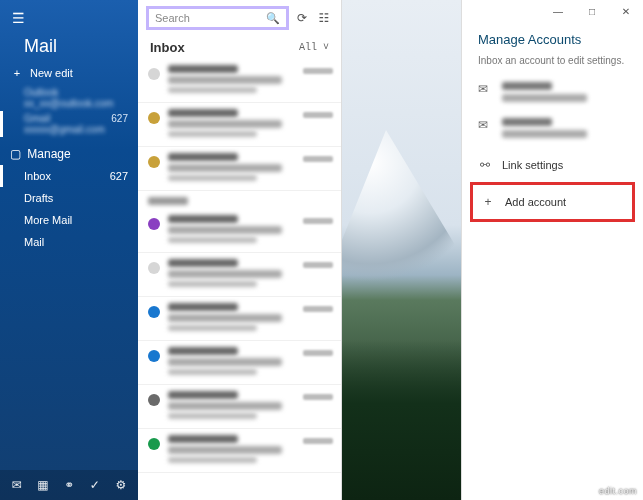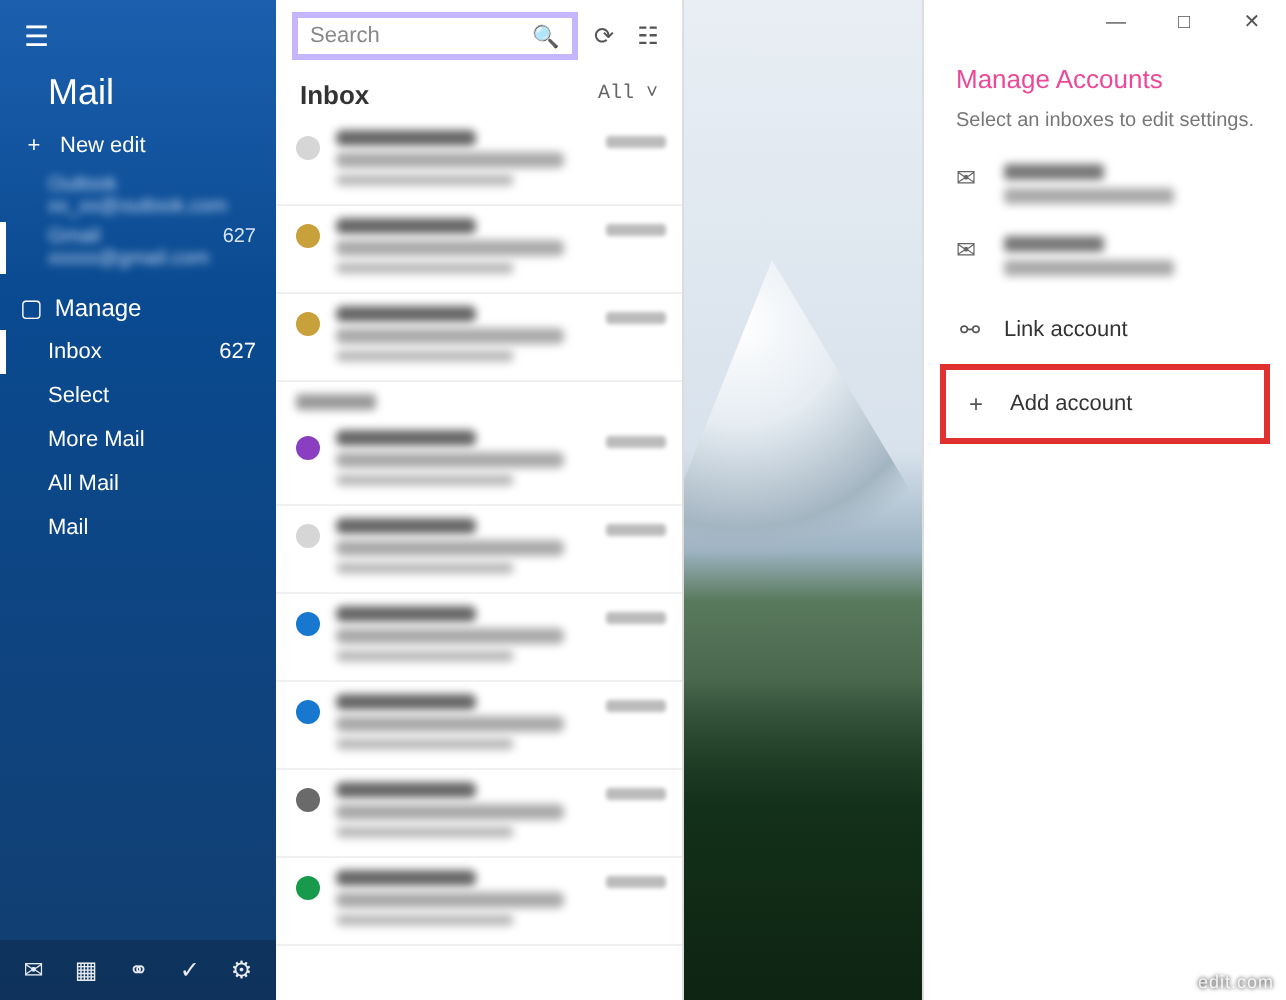--- a/index.html
+++ b/index.html
@@ -39,21 +39,21 @@
   .l2 { background:#aaa; width:90%; }
   .l3 { background:#bbb; width:70%; height:6px; }
   .date { width:30px; height:6px; background:#bbb; filter:blur(1px); border-radius:2px; margin-top:3px; }
   .divlabel { height:8px; width:40px; background:#999; filter:blur(2px); margin:6px 0 4px 10px; border-radius:2px; }
   
   .photo { flex:1; background: linear-gradient(#e8eef4 0%, #d8e2ec 45%, #9db4c4 55%, #5a7a5e 60%, #2e4a33 80%, #1a3020 100%); position:relative; overflow:hidden; }
   .mountain { position:absolute; left:-20px; top:130px; width:160px; height:160px; background: radial-gradient(circle at 30% 20%, #fff 0%, #e5ecf2 30%, #a4b5c2 60%, transparent 70%); clip-path: polygon(0 100%, 40% 0, 100% 100%); }
   .trees { position:absolute; bottom:0; left:0; right:0; height:160px; background: linear-gradient(transparent, #13301a 40%, #0d2412 100%); }
   
   .rightpane { position:absolute; right:0; top:0; width:182px; height:100%; background:#fff; border-left:1px solid #ddd; padding-top:28px; display:flex; flex-direction:column; font-size:11px; color:#333; }
-  .rp-title { font-size:13px; padding:4px 16px 8px 16px; color:#ec4899; }
+  .rp-title { font-size:13px; padding:4px 16px 8px 16px; color:#0c4a6e; }
   .rp-hint { font-size:10px; color:#777; padding:0 16px 10px 16px; }
   .rp-acct { display:flex; gap:10px; padding:6px 8px; align-items:flex-start; margin:0 8px; }
   .rp-acct .ic { width:14px; font-size:12px; color:#666; }
   .rp-acct .info div { height:8px; border-radius:2px; filter:blur(2px); margin-bottom:4px; }
   .rp-acct .nm { background:#777; width:50px; }
   .rp-acct .em { background:#aaa; width:85px; height:6px; }
   .rp-row { display:flex; gap:10px; padding:10px 8px; align-items:center; margin:0 8px; font-size:11px; }
   .rp-row .ic { width:14px; text-align:center; color:#555; font-size:12px; }
   .plus { font-size:14px; font-weight:300; }
   .watermark { position:absolute; bottom:4px; right:6px; font-size:9px; color:rgba(255,255,255,0.85); text-shadow:0 0 2px #000; letter-spacing:0.5px; z-index:60; }
@@ -83,27 +83,24 @@
 
     <div class="folders-head">
       <span class="ico">▢</span>
       <span>Manage</span>
     </div>
     <div class="folder active">
       <span>Inbox</span>
       <span>627</span>
     </div>
     <div class="folder">
-        <span>Select</span>
+        <span>Drafts</span>
       </div>
     <div class="folder">
         <span>More Mail</span>
-      </div>
-    <div class="folder">
-        <span>All Mail</span>
       </div>
     <div class="folder">
         <span>Mail</span>
       </div>
 
     <div class="bottombar">
       <span>✉</span>
       <span>▦</span>
       <span>⚭</span>
       <span>✓</span>
@@ -210,38 +207,38 @@
       </div>
   </div>
 
   <div class="photo">
     <div class="mountain"></div>
     <div class="trees"></div>
   </div>
 
   <div class="rightpane">
     <div class="rp-title">Manage Accounts</div>
-    <div class="rp-hint">Select an inboxes to edit settings.</div>
+    <div class="rp-hint">Inbox an account to edit settings.</div>
     <div class="rp-acct">
       <span class="ic">✉</span>
       <div class="info">
           <div class="nm"></div>
           <div class="em"></div>
         </div>
     </div>
     <div class="rp-acct">
       <span class="ic">✉</span>
       <div class="info">
           <div class="nm"></div>
           <div class="em"></div>
         </div>
     </div>
     <div class="rp-row">
       <span class="ic">⚯</span>
-      <span>Link account</span>
+      <span>Link settings</span>
     </div>
     <div class="rp-row redbox">
       <span class="ic plus">+</span>
       <span>Add account</span>
     </div>
   </div>
 
   <div class="titlebar">
     <div class="tb-btn">—</div>
     <div class="tb-btn">□</div>

